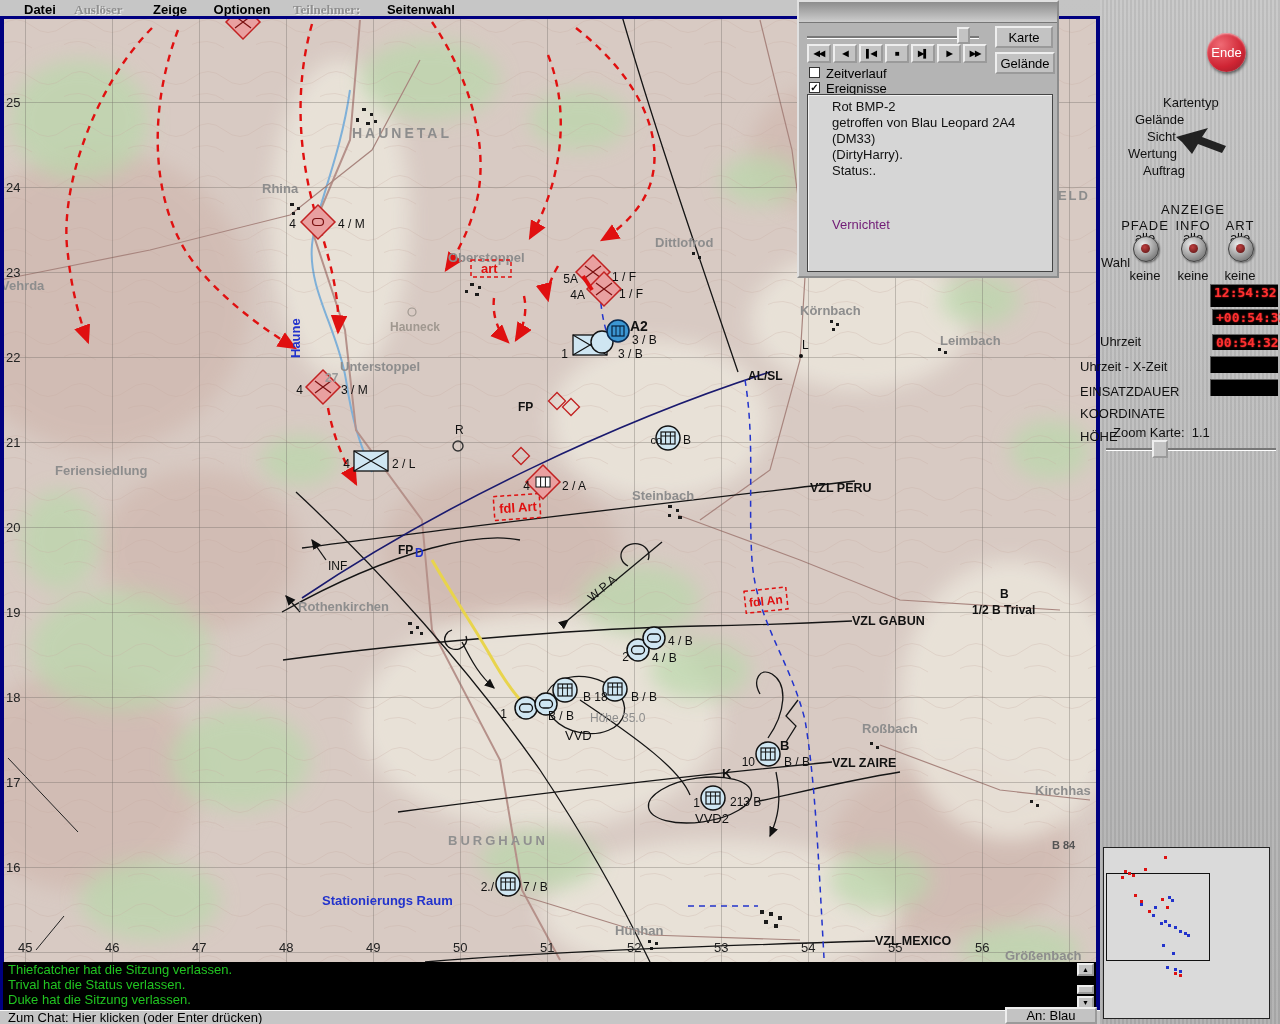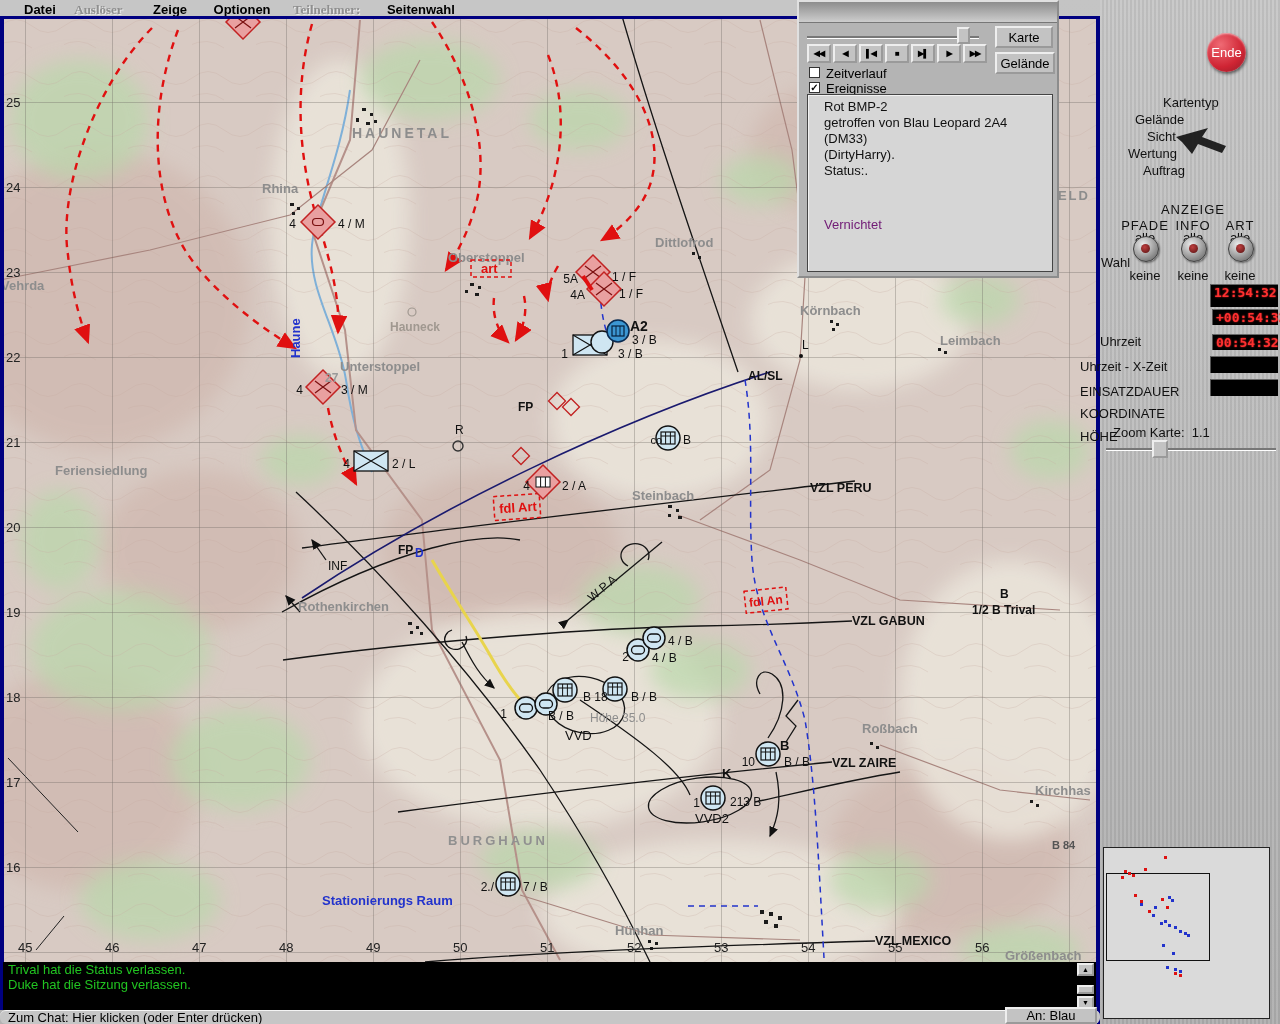--- a/index.html
+++ b/index.html
@@ -25,21 +25,21 @@
   #panel-title{position:absolute;left:0;top:0;width:100%;height:20px;background:linear-gradient(180deg,#8d8d8d,#cdcdcd);border-bottom:1px solid #777;}
   .btn3d{position:absolute;background:#c3c3c3;border:2px outset #eee;box-sizing:border-box;
     display:flex;align-items:center;justify-content:center;font:13px "Liberation Sans",sans-serif;color:#000;cursor:default;}
   .pbtn{width:24px;height:19px;font-size:8px;font-weight:bold;letter-spacing:-1px;}
   #ptrack{left:8px;top:34px;width:172px;height:2px;background:#777;border-bottom:1px solid #fff;}
   #phandle{left:158px;top:25px;width:13px;height:17px;}
   .cbrow{position:absolute;left:10px;height:13px;font:13px "Liberation Sans",sans-serif;}
   .cbbox{position:absolute;left:0;top:1px;width:11px;height:11px;background:#fff;border:1px solid #333;box-sizing:border-box;font:bold 10px "Liberation Sans",sans-serif;line-height:9px;text-align:center;}
   .cblabel{position:absolute;left:17px;top:0;white-space:nowrap;}
   #eventbox{position:absolute;left:8px;top:92px;width:246px;height:178px;background:#d6d6d6;border:1px solid #444;
-    box-shadow:inset 1px 1px 0 #f2f2f2;padding:4px 16px;box-sizing:border-box;font:13px/16px "Liberation Sans",sans-serif;color:#111;}
+    box-shadow:inset 1px 1px 0 #f2f2f2;padding:4px 24px;box-sizing:border-box;font:13px/16px "Liberation Sans",sans-serif;color:#111;}
   .ev-red{color:#701a75;margin-top:38px;}
   
   #sidebar{left:1100px;top:0;width:180px;height:1024px;}
   #ende{left:1207px;top:33px;width:39px;height:39px;border-radius:50%;
     background:radial-gradient(circle at 35% 30%,#ef6a74,#cf2433 60%,#8e1c28);
     box-shadow:1px 2px 3px rgba(0,0,0,.5), inset 0 1px 2px rgba(255,255,255,.6);
     color:#fff;font:13px "Liberation Sans",sans-serif;display:flex;align-items:center;justify-content:center;cursor:default;}
   .navlbl{position:absolute;font:13px "Liberation Sans",sans-serif;color:#111;white-space:nowrap;cursor:default;}
   .collbl{position:absolute;width:56px;text-align:center;font:13px "Liberation Sans",sans-serif;color:#111;margin-top:8px;}
   .knob{position:absolute;width:24px;height:24px;border-radius:50%;border:1px solid #3f3f3f;
@@ -55,21 +55,21 @@
   
   #minimap{left:1103px;top:847px;width:167px;height:172px;background:#dadada;border:1px solid #222;box-sizing:border-box;}
   #mm-viewrect{position:absolute;left:2px;top:25px;width:102px;height:86px;border:1px solid #111;}
   .mmdot{position:absolute;width:3px;height:3px;}
   
   #chat{left:0;top:962px;width:1096px;height:48px;background:#000;border-left:3px solid #000080;box-sizing:border-box;}
   .chatline{font:13px/15px "Liberation Sans",sans-serif;color:#21c421;padding-left:5px;white-space:nowrap;}
   #chat-scroll{left:1077px;top:963px;width:17px;height:46px;}
   .sbtn{width:17px;height:13px;font-size:7px;}
   #statusbar{left:0;top:1010px;width:1100px;height:14px;background:#c6c6c6;border-top:1px solid #f5f5f5;
-    font:13px/14px "Liberation Sans",sans-serif;color:#000;padding-left:8px;box-sizing:border-box;white-space:nowrap;border-radius:6px;}
+    font:13px/14px "Liberation Sans",sans-serif;color:#000;padding-left:8px;box-sizing:border-box;white-space:nowrap;}
   #anblau{left:1005px;top:1007px;width:92px;height:17px;font:13px "Liberation Sans",sans-serif;}
 </style>
 </head>
 <body>
 
 <div id="screen">
 
   <div id="menubar" class="abs metal">
     <span class="mi" style="margin-left:24px">Datei</span>
     <span class="mi dis" style="margin-left:14px">Auslöser</span>
@@ -580,20 +580,21 @@
         <div class="mmdot" style="left: 58px; top: 96px; background: rgb(34, 51, 204);"></div>
         <div class="mmdot" style="left: 68px; top: 104px; background: rgb(34, 51, 204);"></div>
         <div class="mmdot" style="left: 62px; top: 118px; background: rgb(34, 51, 204);"></div>
         <div class="mmdot" style="left: 70px; top: 120px; background: rgb(34, 51, 204);"></div>
         <div class="mmdot" style="left: 75px; top: 122px; background: rgb(34, 51, 204);"></div>
         <div class="mmdot" style="left: 83px; top: 86px; background: rgb(34, 51, 204);"></div>
       </div>
   </div>
 
   <div id="chat" class="abs">
+    <div class="chatline">Thiefcatcher hat die Sitzung verlassen.</div>
     <div class="chatline">Trival hat die Status verlassen.</div>
     <div class="chatline">Duke hat die Sitzung verlassen.</div>
   </div>
   <div id="chat-scroll" class="abs">
     <div class="btn3d sbtn" style="left:0;top:0">▲</div>
     <div class="btn3d" style="left:0;top:22px;width:17px;height:9px"></div>
     <div class="btn3d sbtn" style="left:0;top:33px">▼</div>
   </div>
   <div id="statusbar" class="abs">Zum Chat: Hier klicken (oder Enter drücken)</div>
   <div id="anblau" class="btn3d abs">An: Blau</div>

